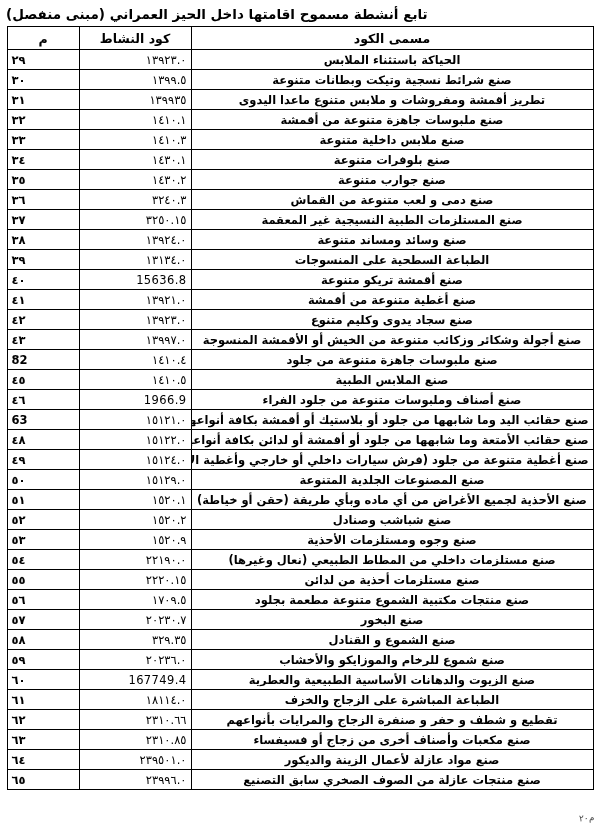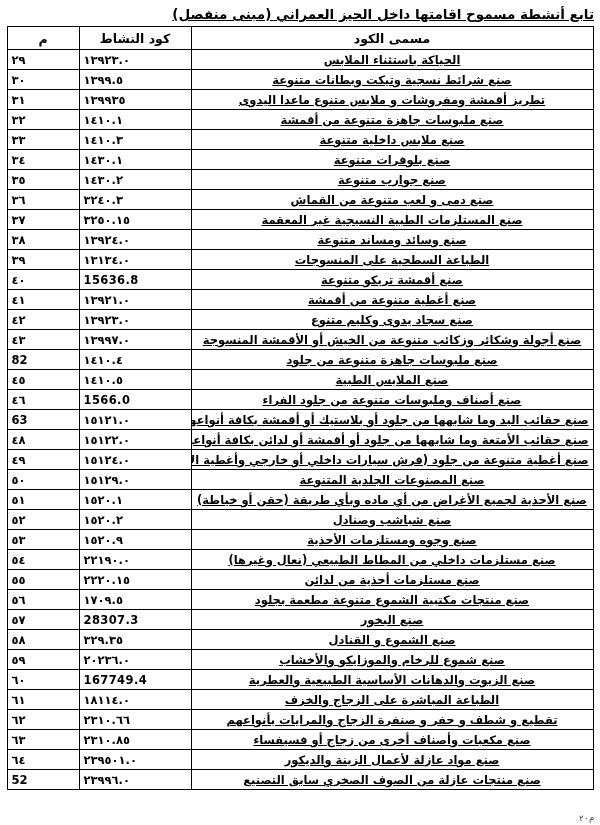--- a/index.html
+++ b/index.html
@@ -16,27 +16,26 @@
     position: relative;
   }
   .page {
     width: 600px;
     height: 825px;
     box-sizing: border-box;
     padding: 4px 6px 0 6px;
     position: relative;
   }
   .doc-title {
-    text-align: right;
+    text-align: left;
     font-size: 13.5px;
     font-weight: bold;
     letter-spacing: 0px;
     margin: 2px 0 4px 0;
     line-height: 1.2;
-    text-decoration: underline;
   }
   table.activities {
     border-collapse: collapse;
     width: 586px;
     margin: 0 auto;
     table-layout: fixed;
   }
   table.activities th,
   table.activities td {
     border: 1px solid #000000;
@@ -54,25 +53,24 @@
     height: 22px;
     text-align: center;
   }
   col.c-name { width: 402px; }
   col.c-code { width: 112px; }
   col.c-num  { width: 72px; }
 
   td.name {
     text-align: center;
     font-weight: bold;
-    text-decoration: underline;
   }
   td.code {
-    text-align: left;
-    font-weight: bold;
+    text-align: right;
+    font-weight: normal;
     letter-spacing: 0.4px;
   }
   td.num {
     text-align: left;
     font-weight: bold;
   }
   .name-long { font-size: 10.6px; margin-top: 40px; }
   .corner-mark {
     position: absolute;
     bottom: 2px;
@@ -184,21 +182,21 @@
           <td class="code">١٤١٠.٤</td>
           <td class="num">82</td>
         </tr>
         <tr>
           <td class="name">صنع الملابس الطبية</td>
           <td class="code">١٤١٠.٥</td>
           <td class="num">٤٥</td>
         </tr>
         <tr>
           <td class="name">صنع أصناف وملبوسات متنوعة من جلود الفراء</td>
-          <td class="code">1566.0</td>
+          <td class="code">1966.9</td>
           <td class="num">٤٦</td>
         </tr>
         <tr>
           <td class="name name-long">صنع حقائب اليد وما شابهها من جلود أو بلاستيك أو أقمشة بكافة أنواعها</td>
           <td class="code">١٥١٢١.٠</td>
           <td class="num">63</td>
         </tr>
         <tr>
           <td class="name name-long">صنع حقائب الأمتعة وما شابهها من جلود أو أقمشة أو لدائن بكافة أنواعها</td>
           <td class="code">١٥١٢٢.٠</td>
@@ -239,21 +237,21 @@
           <td class="code">٢٢٢٠.١٥</td>
           <td class="num">٥٥</td>
         </tr>
         <tr>
           <td class="name">صنع منتجات مكتبية الشموع متنوعة مطعمة بجلود</td>
           <td class="code">١٧٠٩.٥</td>
           <td class="num">٥٦</td>
         </tr>
         <tr>
           <td class="name">صنع البخور</td>
-          <td class="code">28307.3</td>
+          <td class="code">٢٠٢٣٠.٧</td>
           <td class="num">٥٧</td>
         </tr>
         <tr>
           <td class="name">صنع الشموع و القنادل</td>
           <td class="code">٣٢٩.٣٥</td>
           <td class="num">٥٨</td>
         </tr>
         <tr>
           <td class="name">صنع شموع للرخام والموزايكو والأخشاب</td>
           <td class="code">٢٠٢٣٦.٠</td>
@@ -280,19 +278,19 @@
           <td class="num">٦٣</td>
         </tr>
         <tr>
           <td class="name">صنع مواد عازلة لأعمال الزينة والديكور</td>
           <td class="code">٢٣٩٥٠١.٠</td>
           <td class="num">٦٤</td>
         </tr>
         <tr>
           <td class="name">صنع منتجات عازلة من الصوف الصخري سابق التصنيع</td>
           <td class="code">٢٣٩٩٦.٠</td>
-          <td class="num">52</td>
+          <td class="num">٦٥</td>
         </tr>
       </tbody>
   </table>
 
   <div class="corner-mark">م٢٠</div>
 </div>
 
 </body></html>

